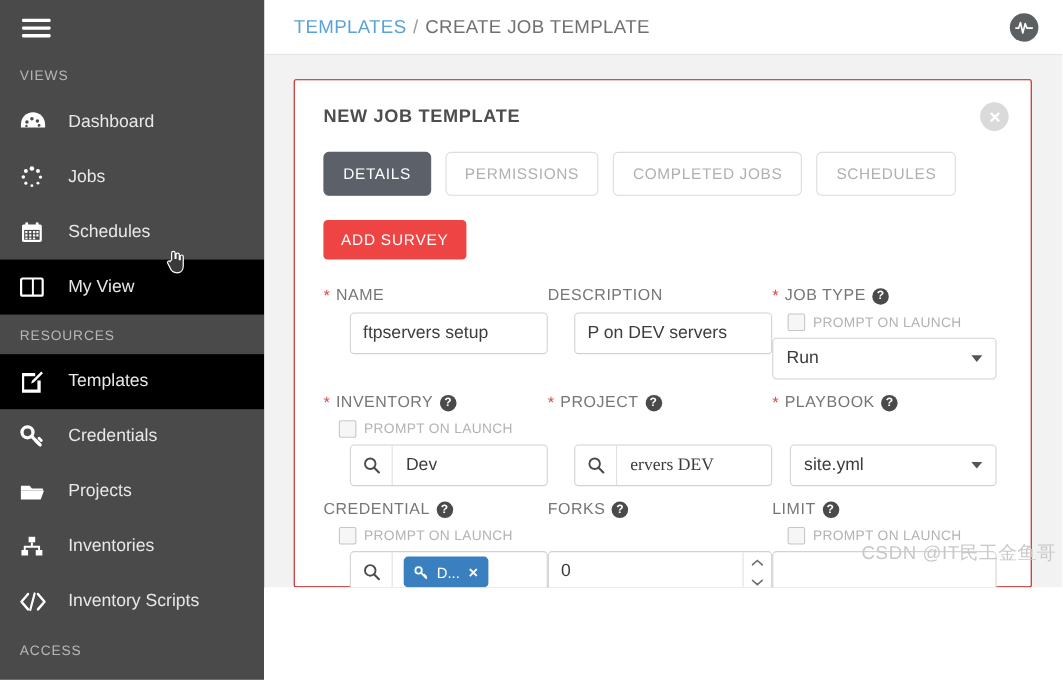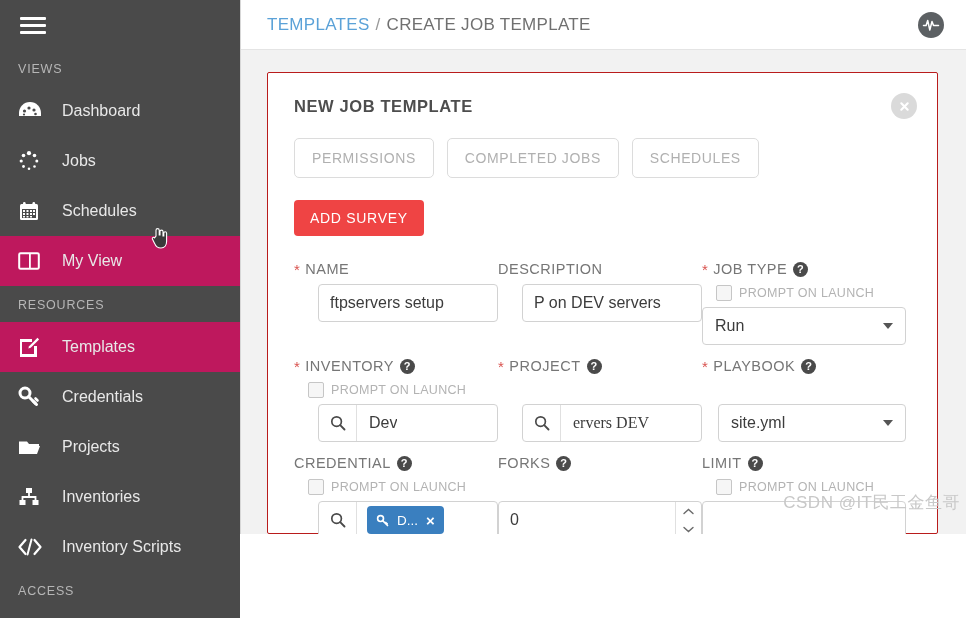--- a/index.html
+++ b/index.html
@@ -37,21 +37,21 @@
   }
   .nav-item {
     display: flex; align-items: center;
     height: 50px;
     padding-left: 18px;
     color: #e8e8e8;
     font-size: 16px;
     cursor: pointer;
     position: relative;
   }
-  .nav-item.active { background: #be185d; }
+  .nav-item.active { background: #000000; }
   .nav-item .nav-ico {
     width: 30px; height: 24px;
     margin-right: 14px;
     display: flex; align-items: center; justify-content: flex-start;
     flex: 0 0 30px;
   }
   .nav-item .nav-ico svg { display: block; }
   .nav-label { white-space: nowrap; }
 
   .cursor-hand {
@@ -452,20 +452,21 @@
 
         <div class="card-title">NEW JOB TEMPLATE</div>
 
         <div class="card-close">
           <svg width="13" height="13" viewBox="0 0 13 13">
             <path d="M3.3 3.3l6.4 6.4M9.7 3.3l-6.4 6.4" stroke="#fff" stroke-width="2.1" stroke-linecap="round"></path>
           </svg>
         </div>
 
         <div class="tabs">
+          <div class="tab active">DETAILS</div>
           <div class="tab">PERMISSIONS</div>
           <div class="tab">COMPLETED JOBS</div>
           <div class="tab">SCHEDULES</div>
         </div>
 
         <button class="btn-survey">ADD SURVEY</button>
 
         <div class="form-grid">
 
           <div class="fcol">

